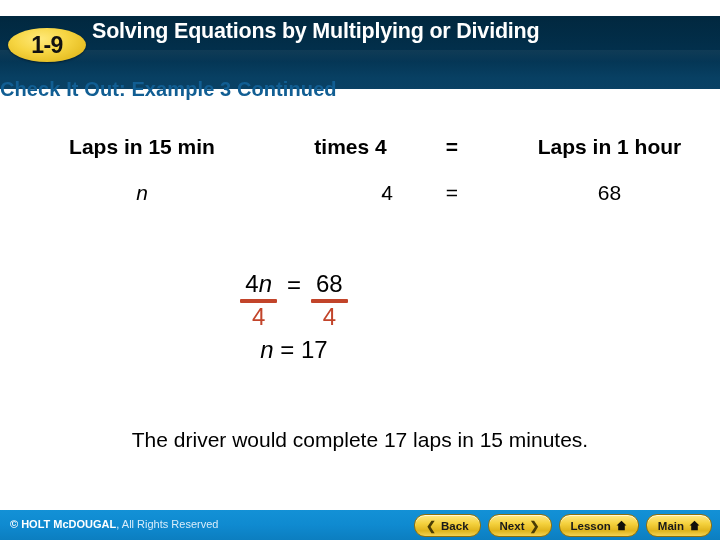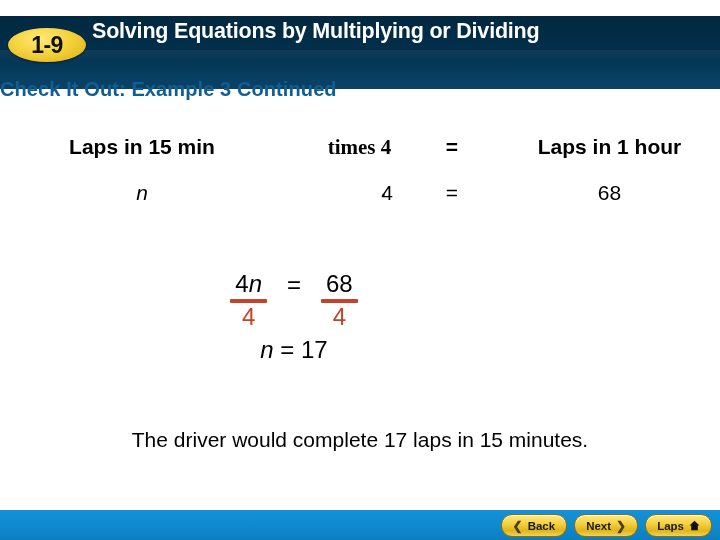--- a/index.html
+++ b/index.html
@@ -92,21 +92,21 @@
   }
   .hdr .cell {
     font-size: 21px;
     font-weight: bold;
   }
   .vals .cell {
     font-size: 21px;
     font-weight: normal;
   }
   .c-laps15 { left: 10px;  width: 240px; }
-  .c-times  { left: 260px; width: 175px; font-family: Liberation Serif, serif; }
+  .c-times  { left: 251px; width: 175px; }
   .c-eq     { left: 400px; width: 80px;  }
   .c-laps1  { left: 480px; width: 235px; }
 
   .vals .c-dot   { left: 255px; width: 120px; text-align: right; }
   .vals .c-four  { left: 330px; width: 90px;  text-align: center; }
   .vals .c-eq2   { left: 400px; width: 80px;  }
   .vals .c-68    { left: 480px; width: 235px; }
   .vals .c-n     { left: 10px;  width: 240px; }
   .ital { font-style: italic; }
 
@@ -127,21 +127,21 @@
   }
   .eq-line1 {
     height: 36px;
     line-height: 36px;
     white-space: nowrap;
   }
   .frac-row {
     display: flex;
     justify-content: center;
     align-items: flex-start;
-    gap: 20px;
+    gap: 10px;
     margin-top: 4px;
   }
   .frac {
     display: inline-block;
     text-align: center;
   }
   .frac .num {
     font-size: 24px;
     line-height: 28px;
     padding: 0 5px;
@@ -290,36 +290,47 @@
     <div class="eq-line3">
       <span><i>n</i> = 17</span>
     </div>
   </div>
 
 </div>
 
 <div id="conclusion">The driver would complete 17 laps in 15 minutes.</div>
 
 <div id="footer">
+  <div id="copyright">
+    <b>© HOLT McDOUGAL</b><span class="light">, All Rights Reserved</span>
+  </div>
 
   <div id="nav-buttons">
 
     <div class="nav-btn">
       <span class="nav-chev">❮</span>
       <span>Back</span>
     </div>
 
     <div class="nav-btn">
       <span>Next</span>
       <span class="nav-chev">❯</span>
     </div>
 
-
     <div class="nav-btn">
-      <span>Laps</span>
+      <span>Lesson</span>
       <span class="home-ico">
         <svg width="11" height="11" viewBox="0 0 12 12" aria-hidden="true">
           <path d="M6 0.8 L11.4 6 L9.6 6 L9.6 11.2 L2.4 11.2 L2.4 6 L0.6 6 Z" fill="#12100a"></path>
         </svg>
       </span>
     </div>
+
+    <div class="nav-btn">
+      <span>Main</span>
+      <span class="home-ico">
+        <svg width="11" height="11" viewBox="0 0 12 12" aria-hidden="true">
+          <path d="M6 0.8 L11.4 6 L9.6 6 L9.6 11.2 L2.4 11.2 L2.4 6 L0.6 6 Z" fill="#12100a"></path>
+        </svg>
+      </span>
+    </div>
   </div>
 </div>
 
 </body></html>

